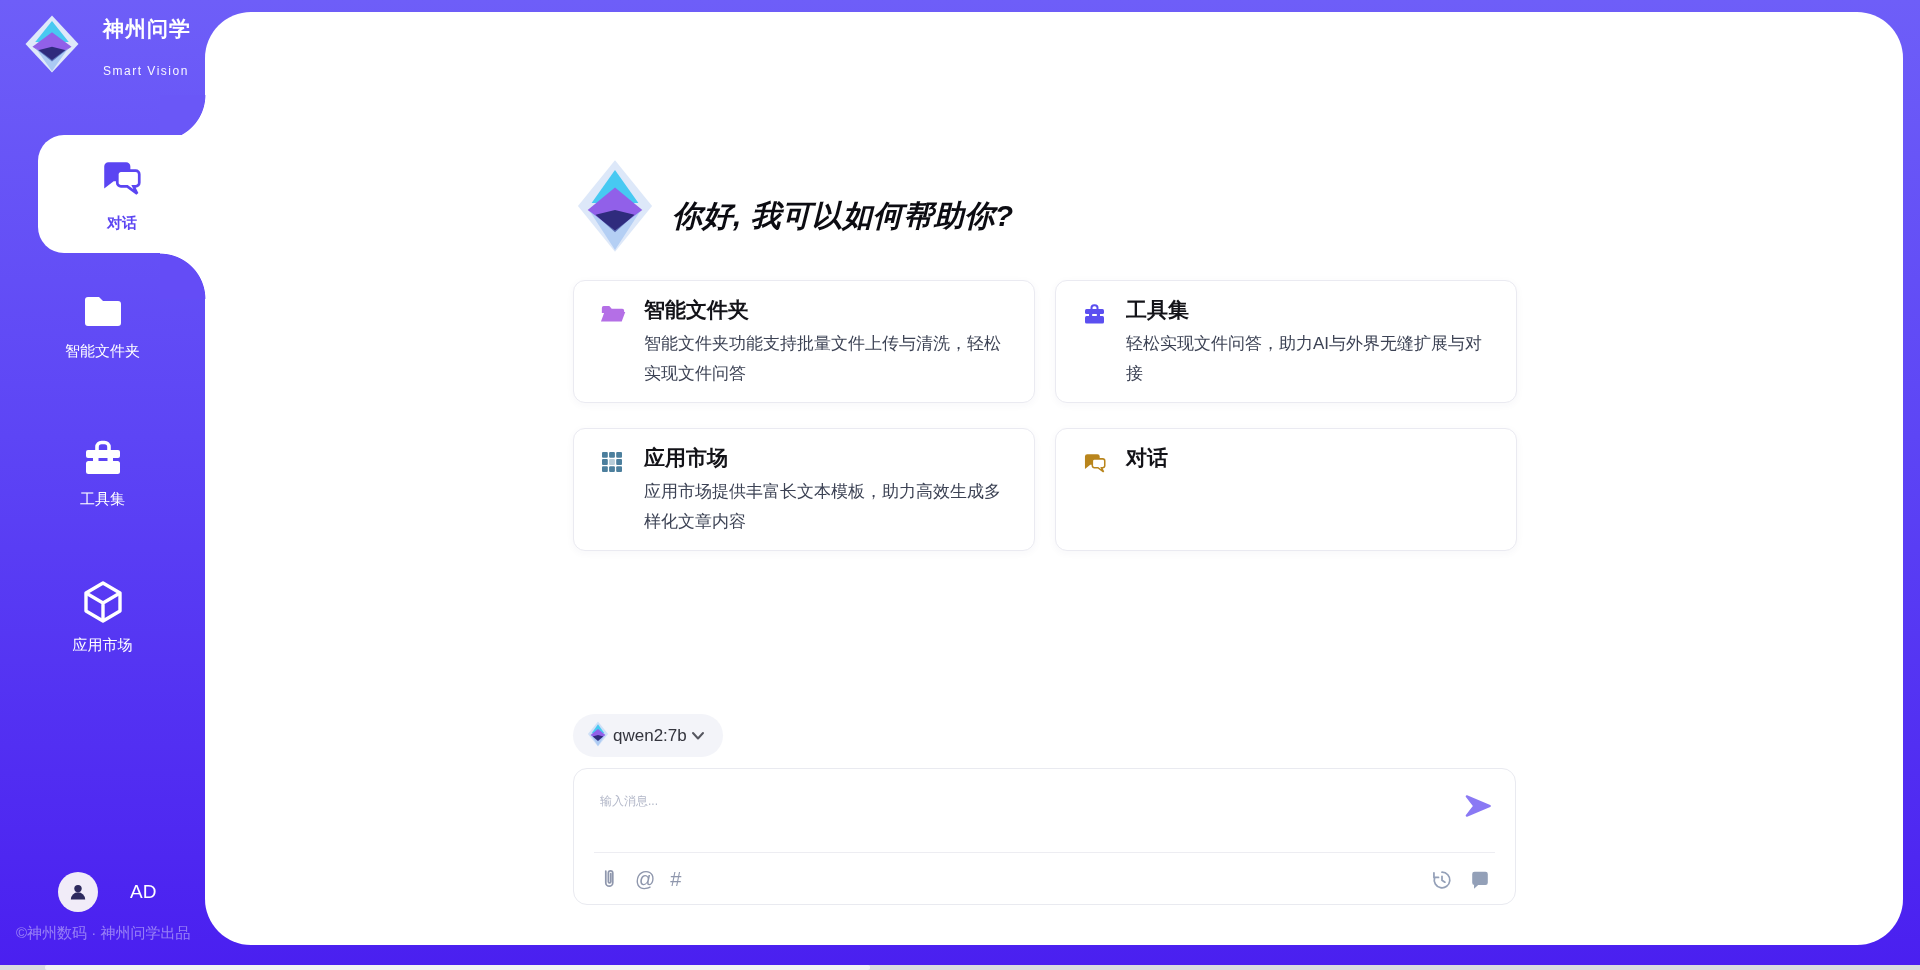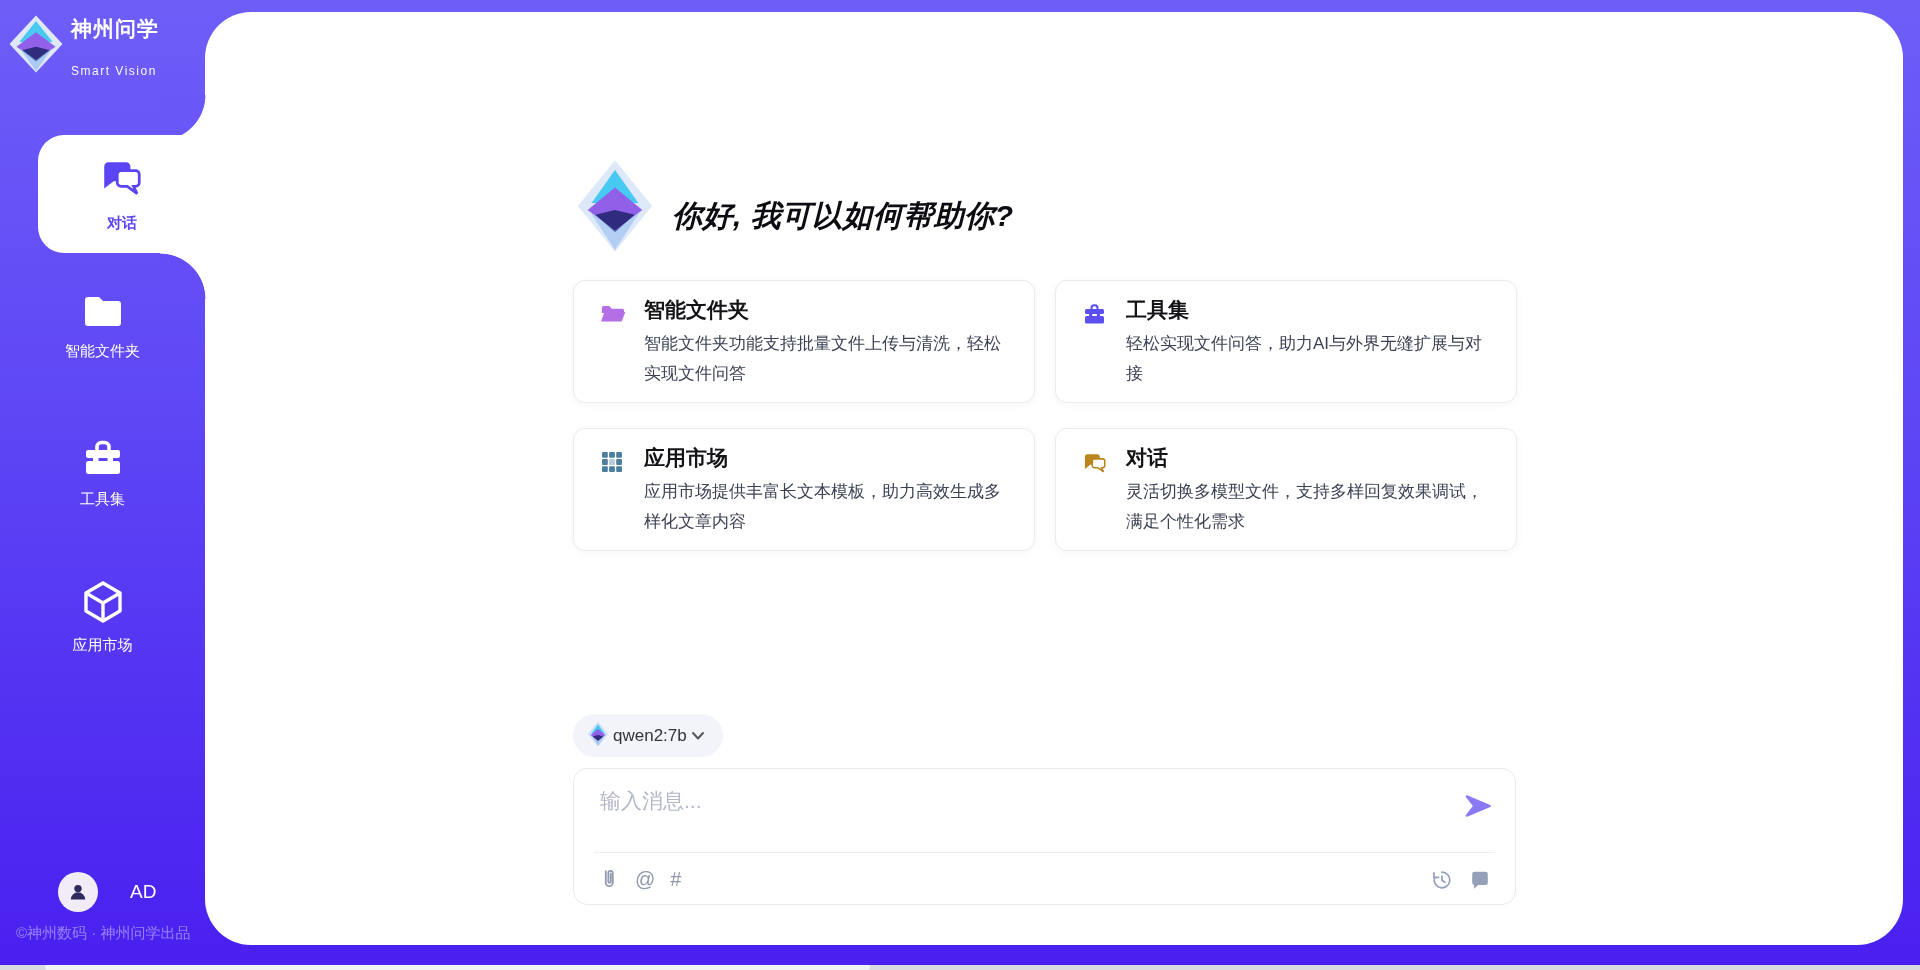--- a/index.html
+++ b/index.html
@@ -15,21 +15,21 @@
   .scoop-top{position:absolute;left:160px;top:95px;width:46px;height:46px;z-index:3;
       background:radial-gradient(circle at 0 0,#6a57f7 0px,#6a57f7 45px,rgba(0,0,0,0) 45.8px);}
   .scoop-bottom{position:absolute;left:160px;top:253px;width:46px;height:46px;z-index:3;
       background:radial-gradient(circle at 0 100%,#644cf6 0px,#644cf6 45px,rgba(0,0,0,0) 45.8px);}
   .tab-active{position:absolute;left:38px;top:135px;width:168px;height:118px;background:#fff;
       border-radius:26px 0 0 26px;z-index:4;display:flex;flex-direction:column;align-items:center;
       justify-content:center;gap:9px;cursor:pointer;}
   .tab-active .tab-label{color:#5b45f2;font-size:15px;font-weight:600;}
 
   
-  .brand{position:absolute;left:8px;top:14px;display:flex;align-items:center;gap:7px;z-index:5;}
+  .brand{position:absolute;left:24px;top:14px;display:flex;align-items:center;gap:23px;z-index:5;}
   .brand-text .brand-name{color:#fff;font-size:21px;font-weight:700;letter-spacing:1px;}
   .brand-text .brand-sub{color:rgba(255,255,255,.95);font-size:12px;letter-spacing:1.5px;margin-top:21px;}
   .nav-item{position:absolute;left:0;width:205px;display:flex;flex-direction:column;align-items:center;
             gap:9px;color:#fff;font-size:15px;cursor:pointer;z-index:2;}
   .nav-folders{top:292px;} .nav-toolbox{top:436px;} .nav-cube{top:580px;} .nav-gear{top:728px;}
 
   .user-row{position:absolute;left:58px;top:872px;display:flex;align-items:center;gap:32px;z-index:2;cursor:pointer;}
   .avatar{width:40px;height:40px;border-radius:50%;background:#f1ecf8;display:flex;align-items:center;justify-content:center;}
   .user-name{color:#fff;font-size:19px;font-weight:500;}
   .copyright{position:absolute;left:16px;top:924px;color:rgba(255,255,255,.42);font-size:15px;z-index:2;}
@@ -49,21 +49,21 @@
 
   
   .model-pill{position:absolute;left:573px;top:714px;height:43px;padding:0 18px 0 14px;background:#f3f4f9;
       border-radius:22px;display:flex;align-items:center;gap:4px;z-index:5;cursor:pointer;}
   .model-name{font-size:17px;color:#33343d;}
 
   
   .composer{position:absolute;left:573px;top:768px;width:943px;height:137px;background:#fff;
       border:1px solid #e9eaf0;border-radius:14px;z-index:5;box-sizing:border-box;}
   .composer-input{position:absolute;left:24px;top:14px;width:760px;height:34px;border:none;outline:none;
-      font-size:21px;color:#33343d;font-family:inherit;background:transparent;}
+      font-size:12px;color:#33343d;font-family:inherit;background:transparent;}
   .composer-input::placeholder{color:#b2b7c8;}
   .send-btn{position:absolute;right:22px;top:22px;width:30px;height:30px;cursor:pointer;}
   .composer-divider{position:absolute;left:20px;right:20px;top:83px;height:1px;background:#ededf2;}
   .composer-left{position:absolute;left:24px;bottom:13px;display:flex;align-items:center;gap:15px;}
   .composer-right{position:absolute;right:24px;bottom:13px;display:flex;align-items:center;gap:16px;}
   .glyph-icon{font-size:20px;color:#8f97ad;cursor:pointer;line-height:22px;}
   .tool-icon{cursor:pointer;display:flex;}
 
   
   .hscroll-track{position:absolute;left:0;bottom:0;width:1920px;height:5px;background:#d9dbe0;z-index:6;}
@@ -205,21 +205,20 @@
   </div>
 
   <div class="card card4">
     <span class="card-icon">
       <svg width="26" height="26" viewBox="0 0 44 44">
         <path d="M5 11 a4 4 0 0 1 4-4 h17 a4 4 0 0 1 4 4 v10 a4 4 0 0 1 -4 4 H14 l-9 7 z" fill="#b9851c"></path>
         <path d="M21 15 h14 a3.5 3.5 0 0 1 3.5 3.5 v8 a3.5 3.5 0 0 1 -3.5 3.5 h-2 l3.5 7 -9.5 -7 H21 a3.5 3.5 0 0 1 -3.5 -3.5 v-8 A3.5 3.5 0 0 1 21 15 z" fill="#ffffff" stroke="#b9851c" stroke-width="2.6"></path>
       </svg>
     </span>
     <div class="card-title">对话</div>
-    <div class="card-desc">灵活切换多模型文件，支持多样回复效果调试，满足个性化需求</div>
   </div>
 
   <div class="model-pill">
     <span>
       <svg width="22" height="26" viewBox="0 0 80 98">
         <polygon points="40,2 78,49 40,96 2,49" fill="#cfe0f7"></polygon>
         <polygon points="40,12 64,46 16,46" fill="#47c9f2"></polygon>
         <polygon points="40,30 68,53 40,74 12,53" fill="#9160e9"></polygon>
         <polygon points="40,53 60,58 40,76 20,58" fill="#2f2b7d"></polygon>
         <polygon points="40,74 66,54 40,94 14,54" fill="#8cb6ef" opacity="0.5"></polygon>

